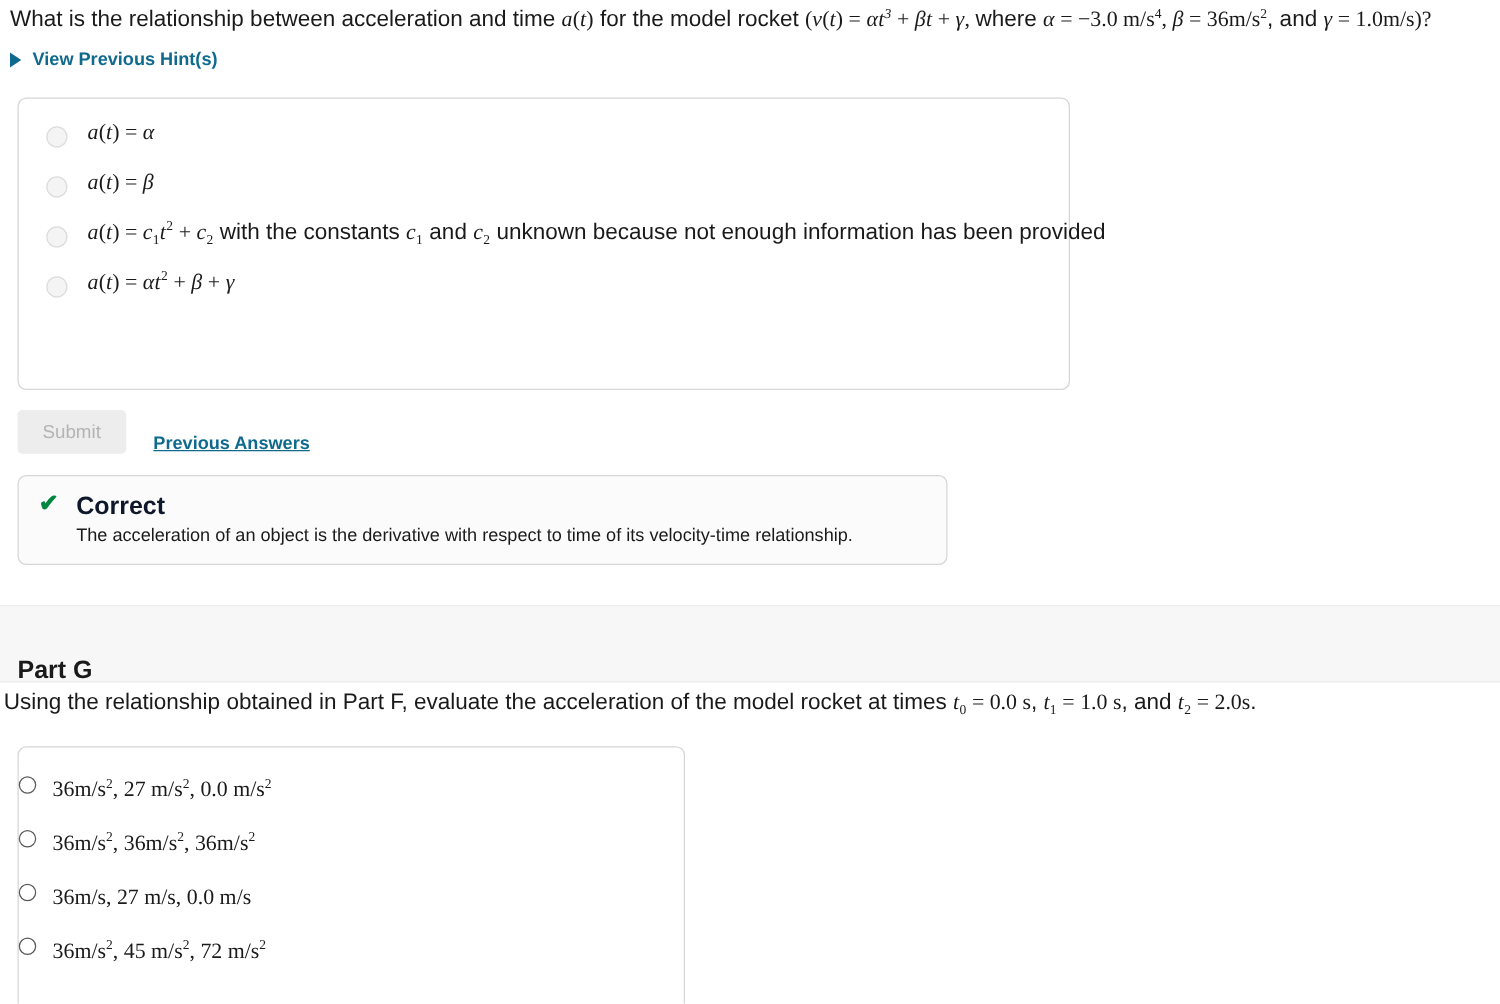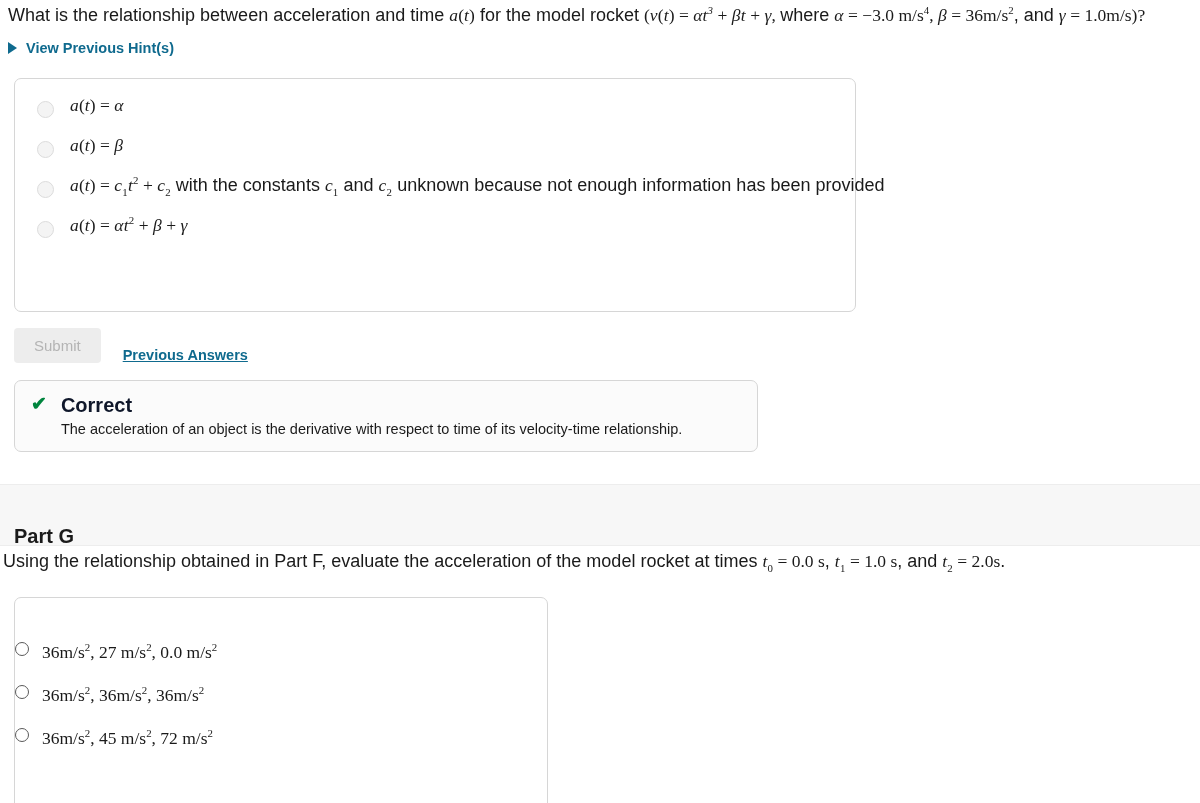--- a/index.html
+++ b/index.html
@@ -296,20 +296,24 @@
       <div class="g-opt">
         <span class="radio-hard"></span>
         <span class="mthr">36m/s<sup class="sr">2</sup>, 27 m/s<sup class="sr">2</sup>, 0.0 m/s<sup class="sr">2</sup></span>
       </div>
 
       <div class="g-opt">
         <span class="radio-hard"></span>
         <span class="mthr">36m/s<sup class="sr">2</sup>, 36m/s<sup class="sr">2</sup>, 36m/s<sup class="sr">2</sup></span>
       </div>
 
+      <div class="g-opt">
+        <span class="radio-hard"></span>
+        <span class="mthr">36m/s, 27 m/s, 0.0 m/s</span>
+      </div>
 
       <div class="g-opt">
         <span class="radio-hard"></span>
         <span class="mthr">36m/s<sup class="sr">2</sup>, 45 m/s<sup class="sr">2</sup>, 72 m/s<sup class="sr">2</sup></span>
       </div>
 
     </div>
   </div>
 </div>
 

